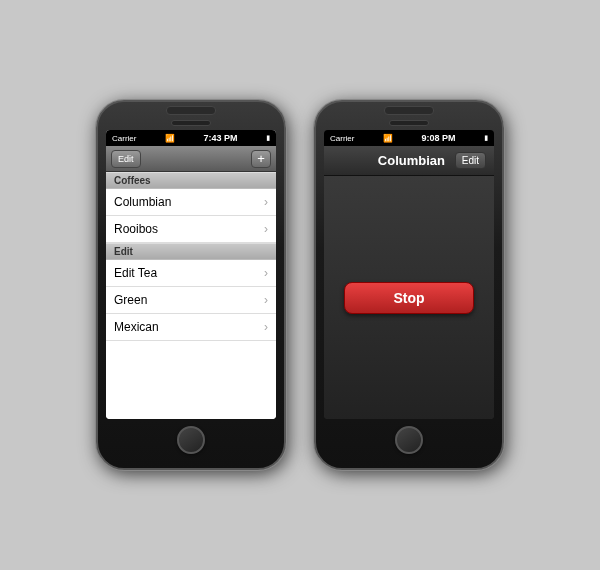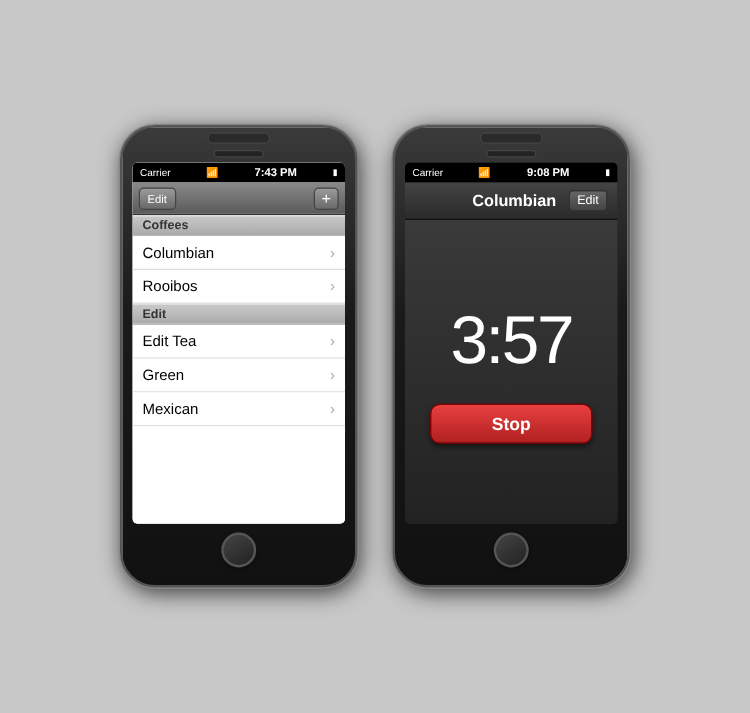--- a/index.html
+++ b/index.html
@@ -271,20 +271,19 @@
         </div>
       </div>
 
       <div class="nav-bar-2">
         <span style="width:36px;"></span>
         <span class="title">Columbian</span>
         <button class="edit-btn">Edit</button>
       </div>
 
       <div class="timer-display">
-        <div class="timer-time">3:57</div>
         <button class="stop-btn">Stop</button>
       </div>
     </div>
     <div class="phone-home-btn"></div>
   </div>
 
 </div>
 
 </body></html>

